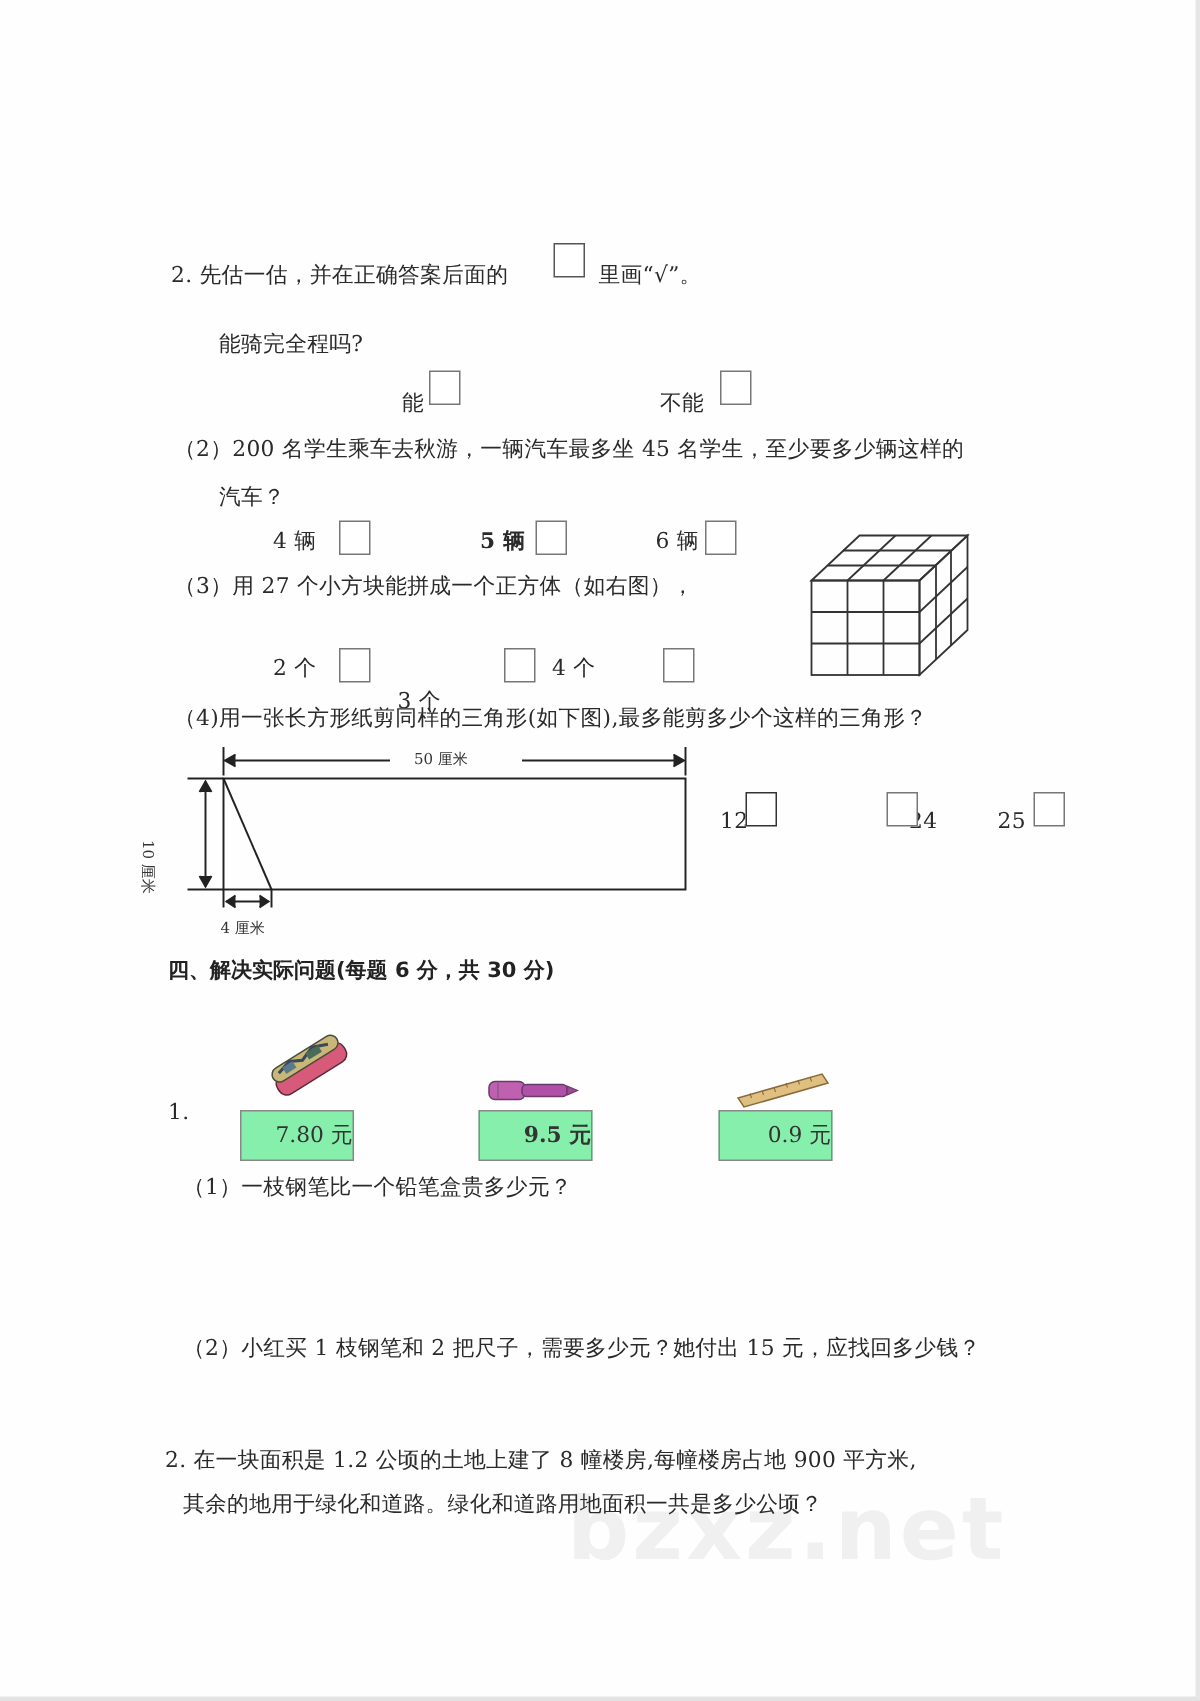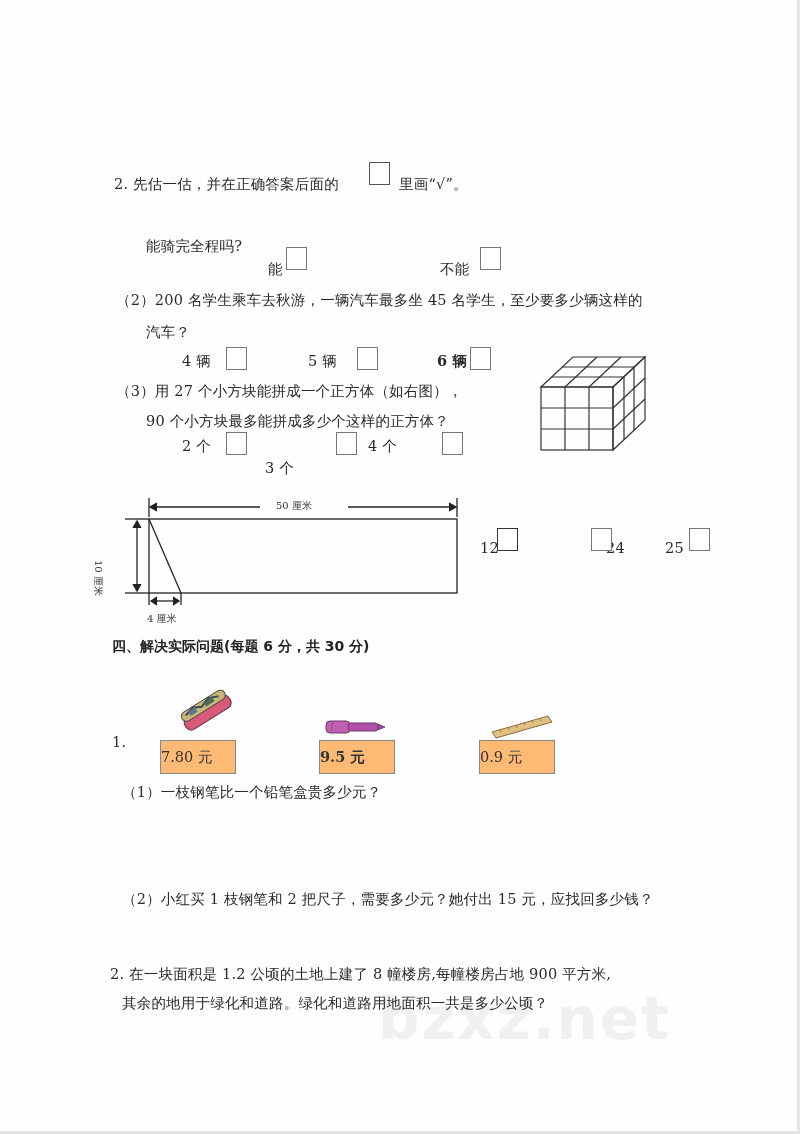--- a/index.html
+++ b/index.html
@@ -9,51 +9,51 @@
     }
     .page {
       position: absolute; left: 0; top: 0; width: 797px; height: 1131px;
       background: #fefefe; border-right: 3px solid #e6e6e6; border-bottom: 3px solid #e3e3e3;
     }
     .abs { position: absolute; white-space: nowrap; }
     .t { font-size: 14.5px; line-height: 20px; letter-spacing: 0.2px; }
     .box { position: absolute; width: 19px; height: 21px; border: 1.3px solid #777; background: #fff; }
     .box.dark { border-color: #333; }
     .section-h { font-family: "DejaVu Sans", "Liberation Sans", sans-serif; font-weight: bold; font-size: 14px; color: #222; }
-    .price { position: absolute; height: 32px; border: 1.3px solid #888; background: #fdba74;
-             font-size: 14.5px; line-height: 32px; text-align: left; color: #333; }
+    .price { position: absolute; height: 32px; border: 1.3px solid #888; background: #86efac;
+             font-size: 14.5px; line-height: 32px; text-align: right; color: #333; }
     .watermark { position: absolute; left: 378px; top: 985px; font-family: "DejaVu Sans", "Liberation Sans", sans-serif;
                  font-weight: bold; font-size: 58px; color: #f0f0f0; letter-spacing: 2px; }
     .small { font-size: 10px; color: #333; }
     svg { position: absolute; overflow: visible; }
   </style>
 </head>
 <body>
 
 <div class="page">
 
   <div class="abs t" style="left:114px; top:174px;">
     <span>2. 先估一估，并在正确答案后面的</span>
   </div>
   <div class="box" style="left:369px; top:162px; border-color:#555;"></div>
   <div class="abs t" style="left:399px; top:174px;">里画“√”。</div>
 
-  <div class="abs t" style="left:146px; top:236px;">能骑完全程吗?</div>
+  <div class="abs t" style="left:146px; top:220px;">能骑完全程吗?</div>
   <div class="abs t" style="left:268px; top:259px;">能</div>
   <div class="box" style="left:286px; top:247px;"></div>
   <div class="abs t" style="left:440px; top:259px;">不能</div>
   <div class="box" style="left:480px; top:247px;"></div>
 
   <div class="abs t" style="left:116px; top:290px;text-align:center;">（2）200 名学生乘车去秋游，一辆汽车最多坐 45 名学生，至少要多少辆这样的</div>
   <div class="abs t" style="left:146px; top:322px;">汽车？</div>
   <div class="abs t" style="left:182px; top:351px;">4 辆</div>
   <div class="box" style="left:226px; top:347px;"></div>
-  <div class="abs t" style="left:308px; top:351px;">5 辆</div>
+  <div class="abs t" style="left:320px; top:351px;font-weight:bold;">5 辆</div>
   <div class="box" style="left:357px; top:347px;"></div>
-  <div class="abs t" style="left:437px; top:351px;font-weight:bold;">6 辆</div>
+  <div class="abs t" style="left:437px; top:351px;">6 辆</div>
   <div class="box" style="left:470px; top:347px;"></div>
 
   <svg style="left:540px; top:355px;" width="120" height="100" viewBox="0 0 120 100">
     <g fill="none" stroke="#333" stroke-width="1.2">
 
       <rect x="1" y="32" width="72" height="63"></rect>
       <line x1="25" y1="32" x2="25" y2="95"></line>
       <line x1="49" y1="32" x2="49" y2="95"></line>
       <line x1="1" y1="53" x2="73" y2="53"></line>
       <line x1="1" y1="74" x2="73" y2="74"></line>
@@ -66,28 +66,28 @@
 
       <polygon points="73,32 105,2 105,65 73,95"></polygon>
       <line x1="84" y1="22" x2="84" y2="85"></line>
       <line x1="94" y1="12" x2="94" y2="75"></line>
       <line x1="73" y1="53" x2="105" y2="23"></line>
       <line x1="73" y1="74" x2="105" y2="44"></line>
     </g>
   </svg>
 
   <div class="abs t" style="left:116px; top:381px;">（3）用 27 个小方块能拼成一个正方体（如右图），</div>
-  <div class="abs t" style="left:146px; top:411px;">90 个小方块最多能拼成多少个这样的正方体？</div>
   <div class="abs t" style="left:182px; top:436px;">2 个</div>
   <div class="box" style="left:226px; top:432px;"></div>
   <div class="abs t" style="left:265px; top:436px;margin-top:22px;">3 个</div>
   <div class="box" style="left:336px; top:432px;"></div>
   <div class="abs t" style="left:368px; top:436px;">4 个</div>
   <div class="box" style="left:442px; top:432px;"></div>
 
+  <div class="abs t" style="left:116px; top:469px;">（4)用一张长方形纸剪同样的三角形(如下图),最多能剪多少个这样的三角形？</div>
 
   <svg style="left:120px; top:495px;" width="350" height="135" viewBox="0 0 350 135">
     <g stroke="#222" fill="none" stroke-width="1.3">
 
       <line x1="29" y1="3" x2="29" y2="22"></line>
       <line x1="337" y1="3" x2="337" y2="22"></line>
       <line x1="31" y1="12" x2="140" y2="12"></line>
       <line x1="228" y1="12" x2="335" y2="12"></line>
       <polyline points="37,8 30,12 37,16" fill="#222"></polyline>
       <polyline points="329,8 336,12 329,16" fill="#222"></polyline>

